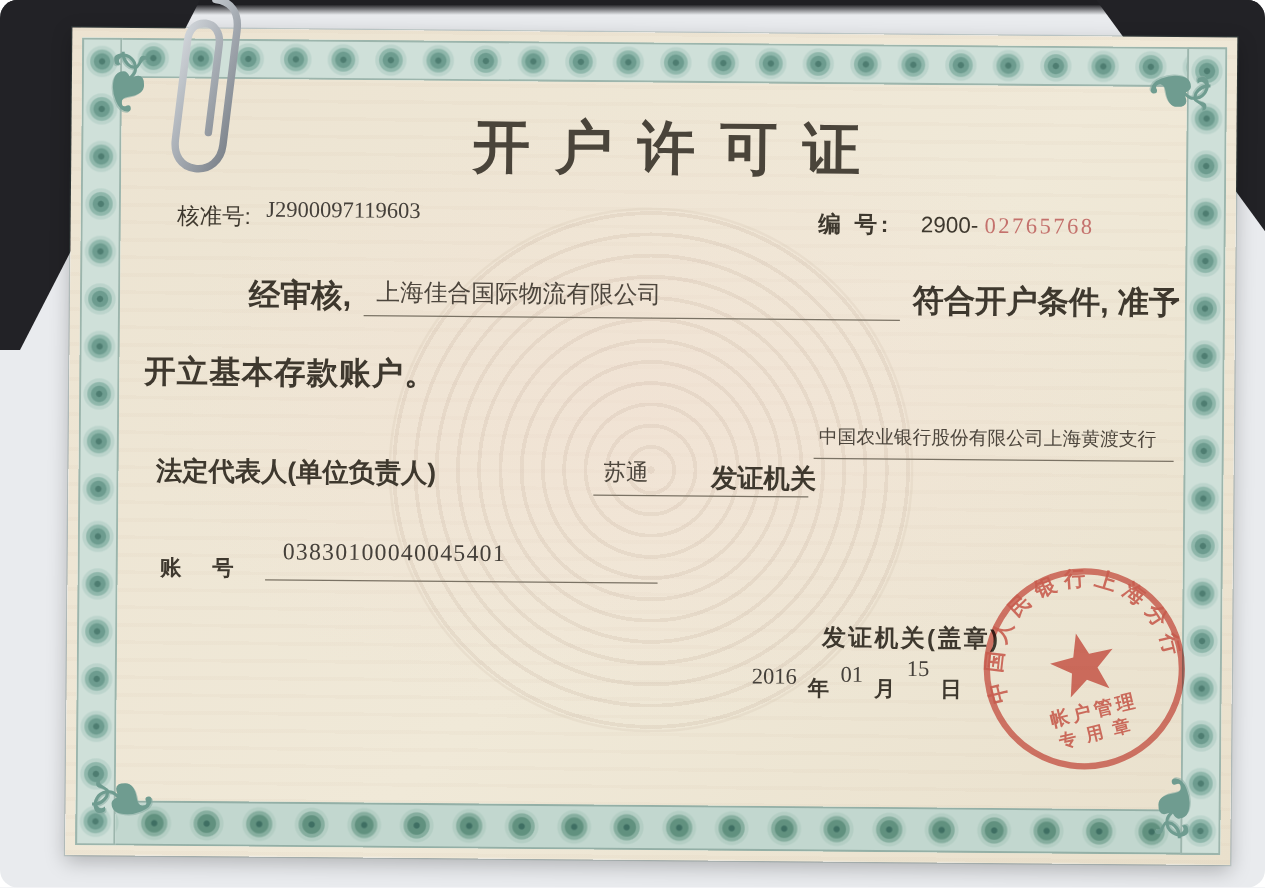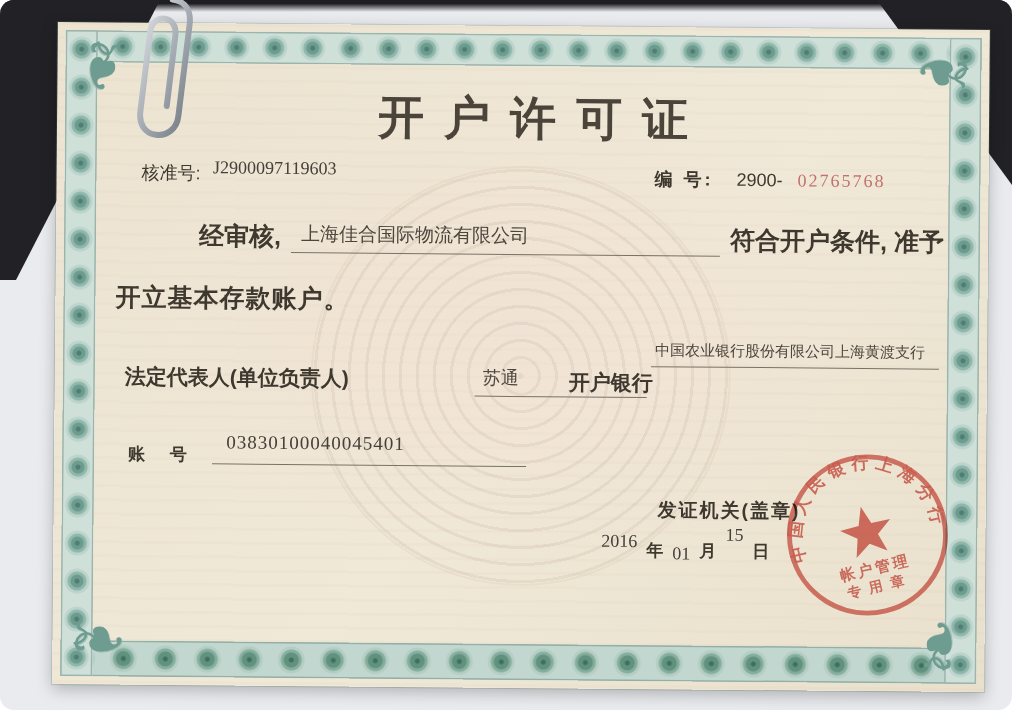--- a/index.html
+++ b/index.html
@@ -67,21 +67,21 @@
     letter-spacing:20px; color:#4a443a; }
 
   .approval { position:absolute; left:85px; top:138px; }
   .approval .lbl { font-weight:normal; font-size:18px; color:#3e382e; vertical-align:bottom; }
   .approval .val { font-family:"Liberation Serif", serif; font-size:18px; color:#45403a;
     position:relative; top:-7px; margin-left:8px; }
 
   .serial { position:absolute; left:598px; top:140px; font-size:18px; }
   .serial .lbl { font-weight:bold; color:#3e382e; letter-spacing:3px; }
   .serial .pre { font-family:"Liberation Sans", sans-serif; color:#3e382e; margin-left:18px;text-align:right; }
-  .serial .val { font-family:"Liberation Serif", serif; color:#c4716c; margin-left:10px; letter-spacing:2px; }
+  .serial .val { font-family:"Liberation Serif", serif; color:#c4716c; letter-spacing:2px; }
 
   .stmt-row { position:absolute; left:143px; right:44px; top:196px;
     display:flex; align-items:flex-end; gap:10px; }
   .stmt-row .bold-part { font-weight:bold; font-size:25px; color:#3e382e; white-space:nowrap; }
   .stmt-row .fill { flex:1; border-bottom:1.5px solid #7a7264;
     font-family:"Liberation Serif", serif; font-size:19px; color:#4d463d;
     padding:0 6px 5px 10px; white-space:nowrap; }
   .stmt2 { position:absolute; left:60px; top:258px; font-weight:bold; font-size:25px;
     color:#3e382e; letter-spacing:1px; }
 
@@ -99,21 +99,21 @@
   .acct-val { position:absolute; left:158px; top:408px; width:314px;
     border-bottom:1.5px solid #7a7264; padding:0 0 10px 14px;
     font-family:"Liberation Serif", serif; font-size:19px; letter-spacing:1px; color:#45403a; }
 
   .issuer { position:absolute; left:604px; top:470px; font-weight:bold; font-size:19px;
     color:#3e382e; letter-spacing:2px; }
   .date-row { position:absolute; left:548px; top:496px; display:flex; gap:9px; }
   .date-row span { display:inline-block; }
   .d-num { font-family:"Liberation Serif", serif; font-size:18px; color:#45403a; }
   .d-unit { font-weight:bold; font-size:17px; color:#3e382e; margin-top:16px; }
-  .d-y { margin-top:8px; } .d-m { margin-top:20px; } .d-d { margin-top:1px; }
+  .d-y { margin-top:8px; } .d-m { margin-top:6px; } .d-d { margin-top:1px; }
 
   .seal { position:absolute; left:728px; top:420px;
     transform:rotate(-14deg); opacity:.9; mix-blend-mode:multiply; }
 
   .paperclip { position:absolute; left:116px; top:-8px; transform:rotate(7deg); }
 </style>
 </head>
 <body>
 
 <div class="photo">
@@ -150,21 +150,21 @@
     <div class="stmt-row">
       <span class="bold-part">经审核,</span>
       <span class="fill">上海佳合国际物流有限公司</span>
       <span class="bold-part">符合开户条件, 准予</span>
     </div>
 
     <div class="stmt2">开立基本存款账户。</div>
 
     <div class="legal-lbl">法定代表人(单位负责人)</div>
     <div class="legal-val">苏通</div>
-    <div class="bank-lbl">开户银行</div>
+    <div class="bank-lbl">发证机关</div>
     <div class="bank-val">中国农业银行股份有限公司上海黄渡支行</div>
 
     <div class="acct-lbl">账 号</div>
     <div class="acct-val">03830100040045401</div>
 
     <div class="issuer">发证机关(盖章)</div>
     <div class="date-row">
       <span class="d-num d-y">2016</span>
       <span class="d-unit">年</span>
       <span class="d-num d-m">01</span>

